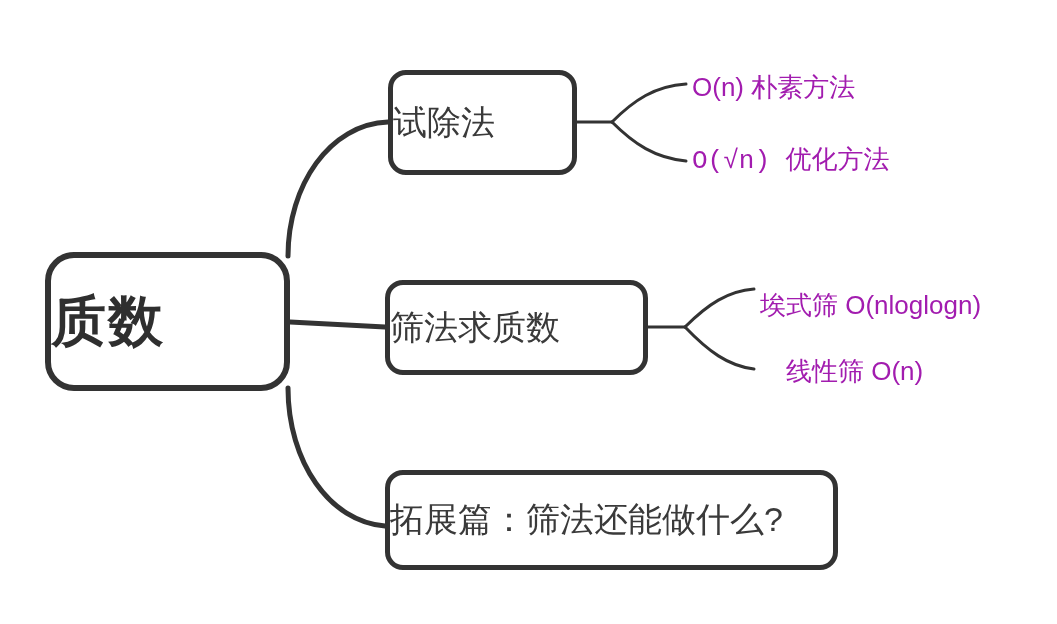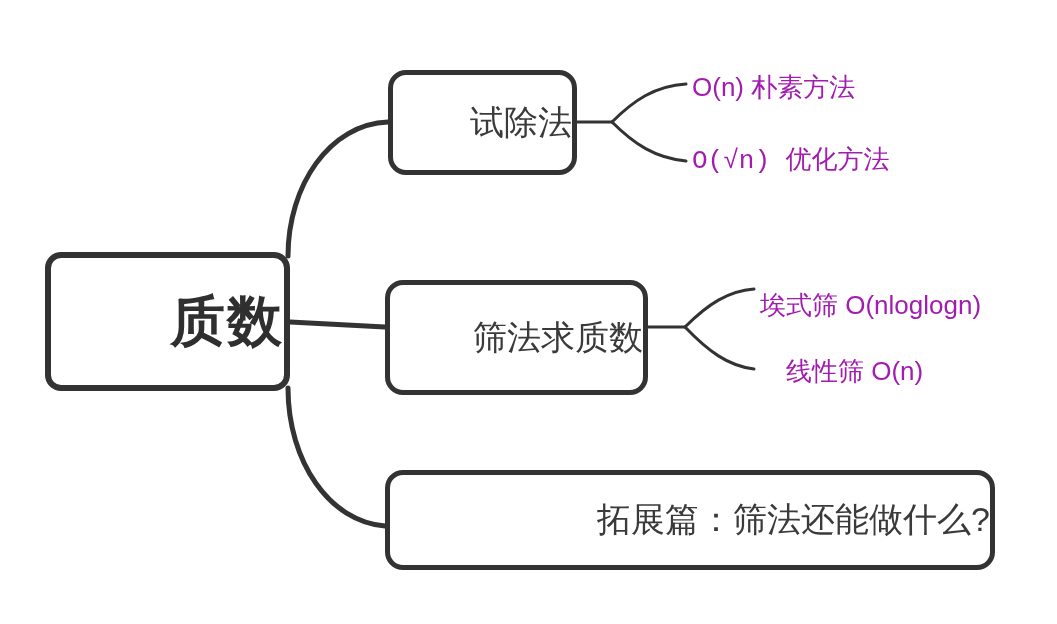--- a/index.html
+++ b/index.html
@@ -28,35 +28,35 @@
     pointer-events: none;
   }
   .node {
     position: absolute;
     box-sizing: border-box;
     background: #ffffff;
     border: 5px solid #333333;
     border-radius: 18px;
     display: flex;
     align-items: center;
-    justify-content: flex-end;
+    justify-content: flex-start;
     color: #3a3a3a;
   }
   .node-label {
     display: block;
     white-space: nowrap;
     line-height: 1.1;
   }
   #node-root {
     left: 45px;
     top: 252px;
     width: 245px;
     height: 139px;
     border-width: 6px;
-    border-radius: 16px;
+    border-radius: 29px;
   }
   #node-root .node-label {
     font-size: 55px;
     font-weight: bold;
     letter-spacing: 2px;
     color: #2f2f2f;
   }
   #node-trial {
     left: 388px;
     top: 70px;
@@ -64,30 +64,30 @@
     height: 105px;
   }
   #node-trial .node-label {
     font-size: 34px;
     font-weight: 400;
   }
   #node-sieve {
     left: 385px;
     top: 280px;
     width: 263px;
-    height: 115px;
+    height: 95px;
   }
   #node-sieve .node-label {
     font-size: 34px;
     font-weight: 400;
   }
   #node-extend {
     left: 385px;
     top: 470px;
-    width: 610px;
+    width: 453px;
     height: 100px;
   }
   #node-extend .node-label {
     font-size: 34px;
     font-weight: 400;
   }
   .leaf-label {
     position: absolute;
     white-space: nowrap;
     color: #a21caf;

